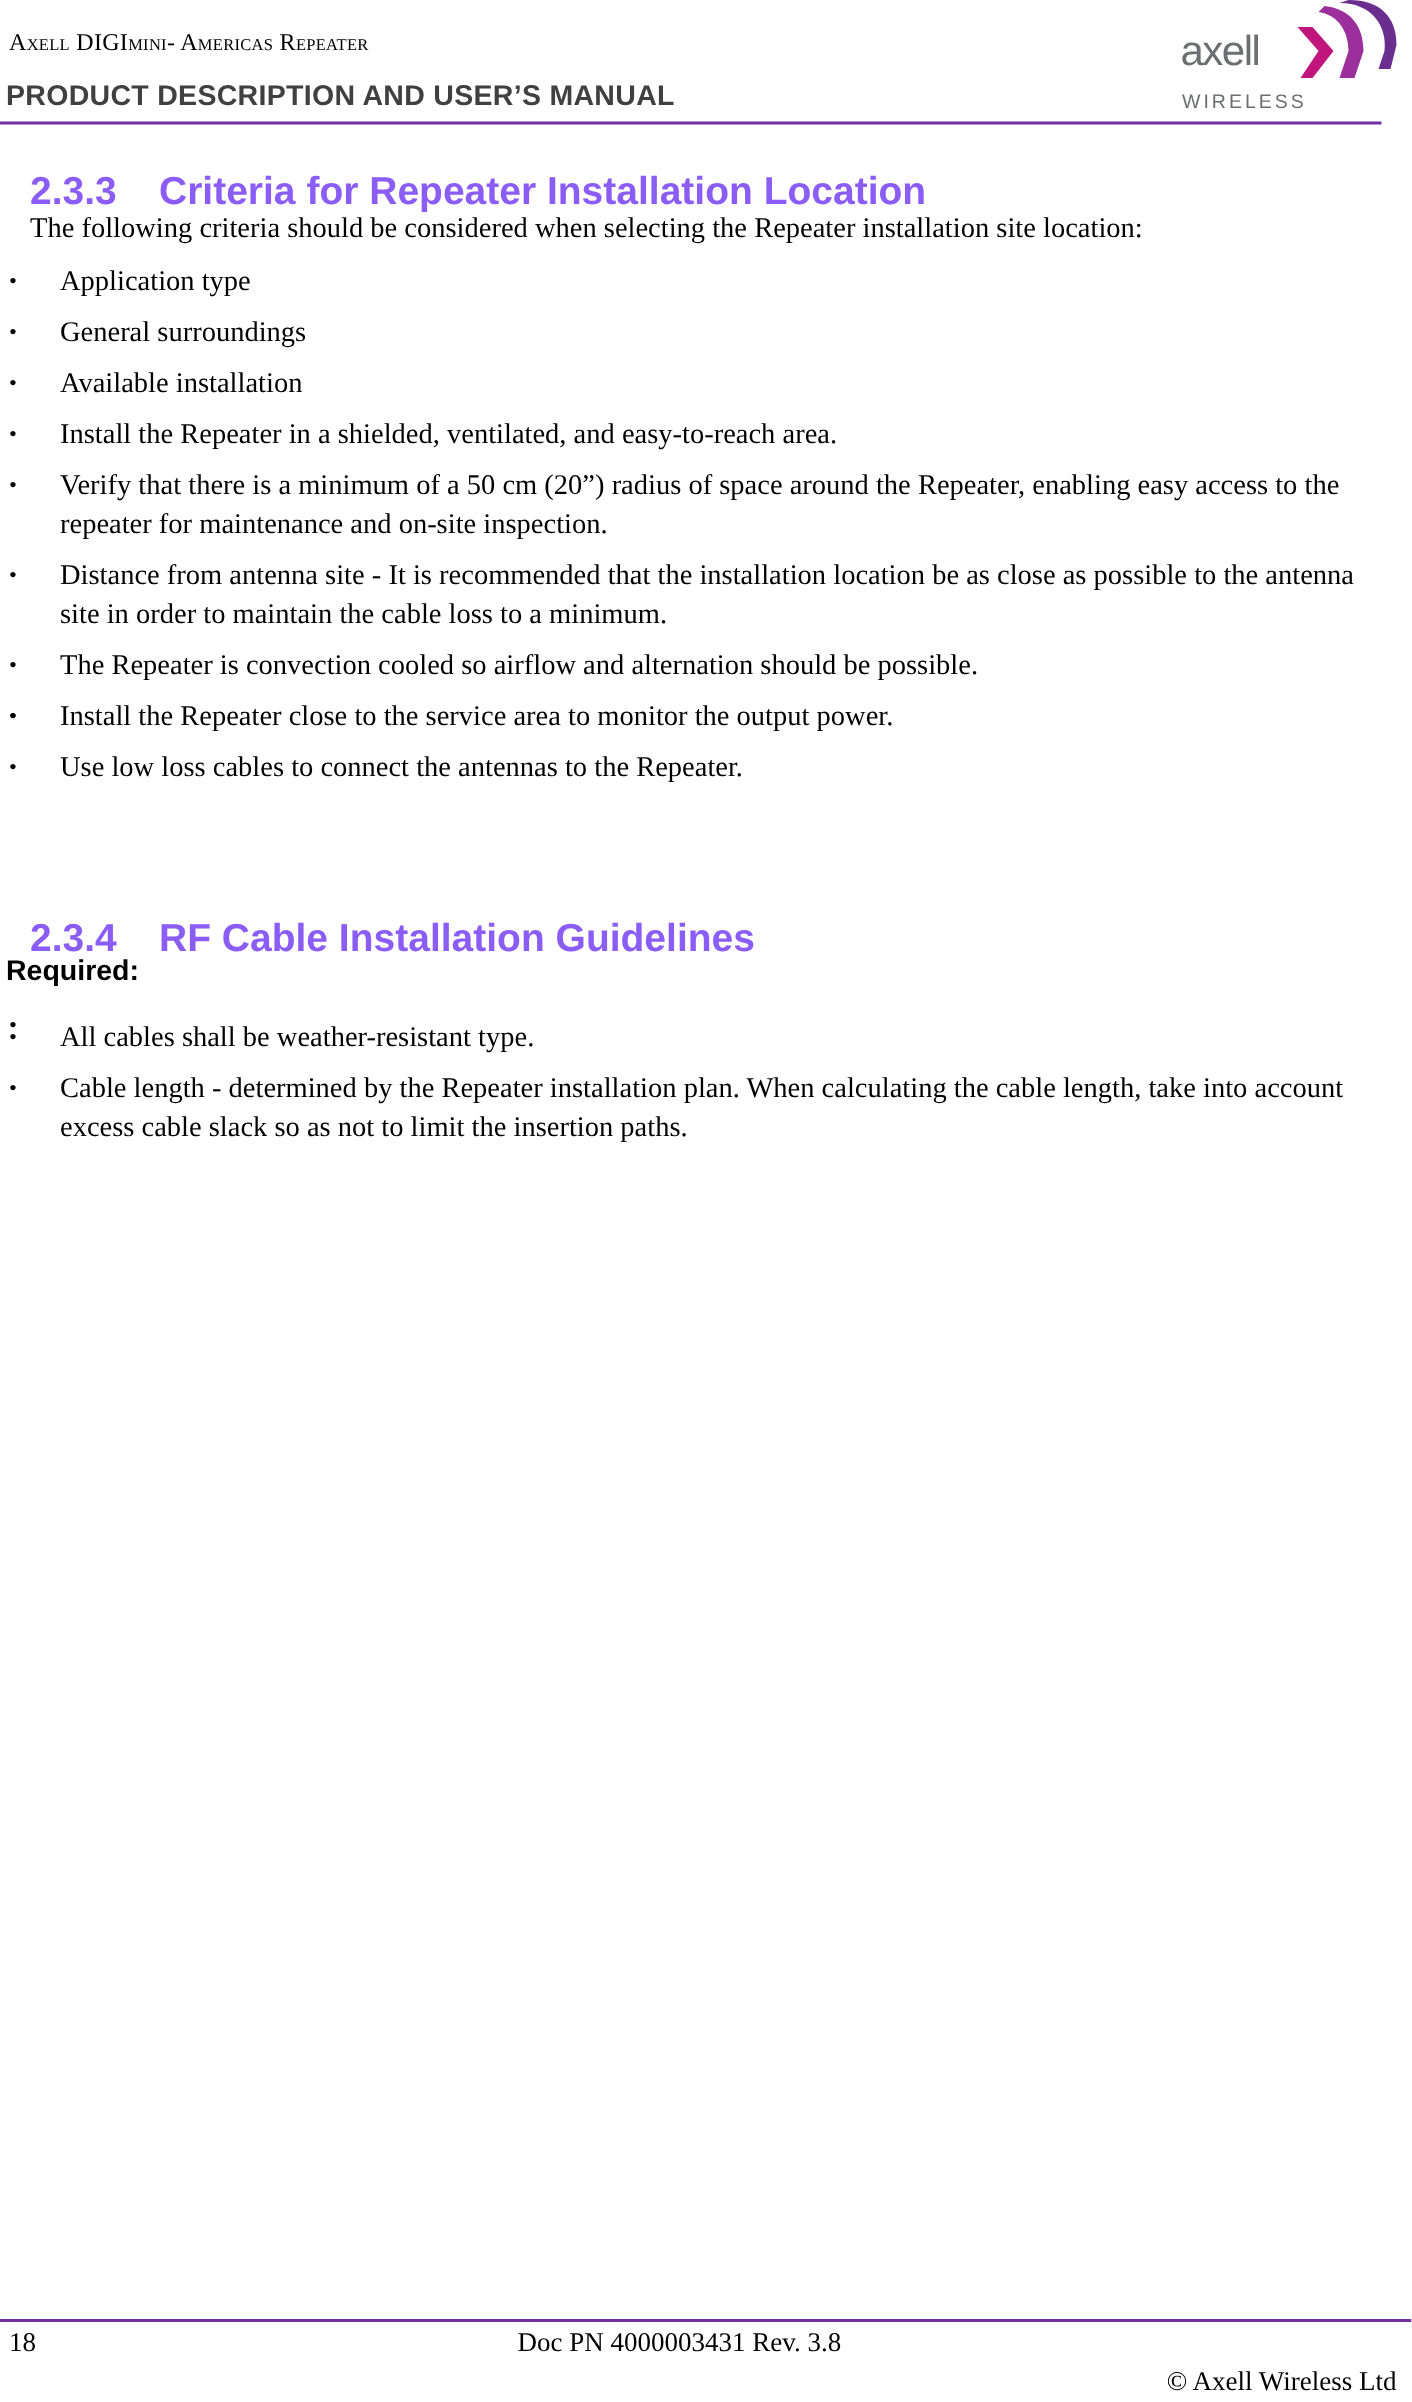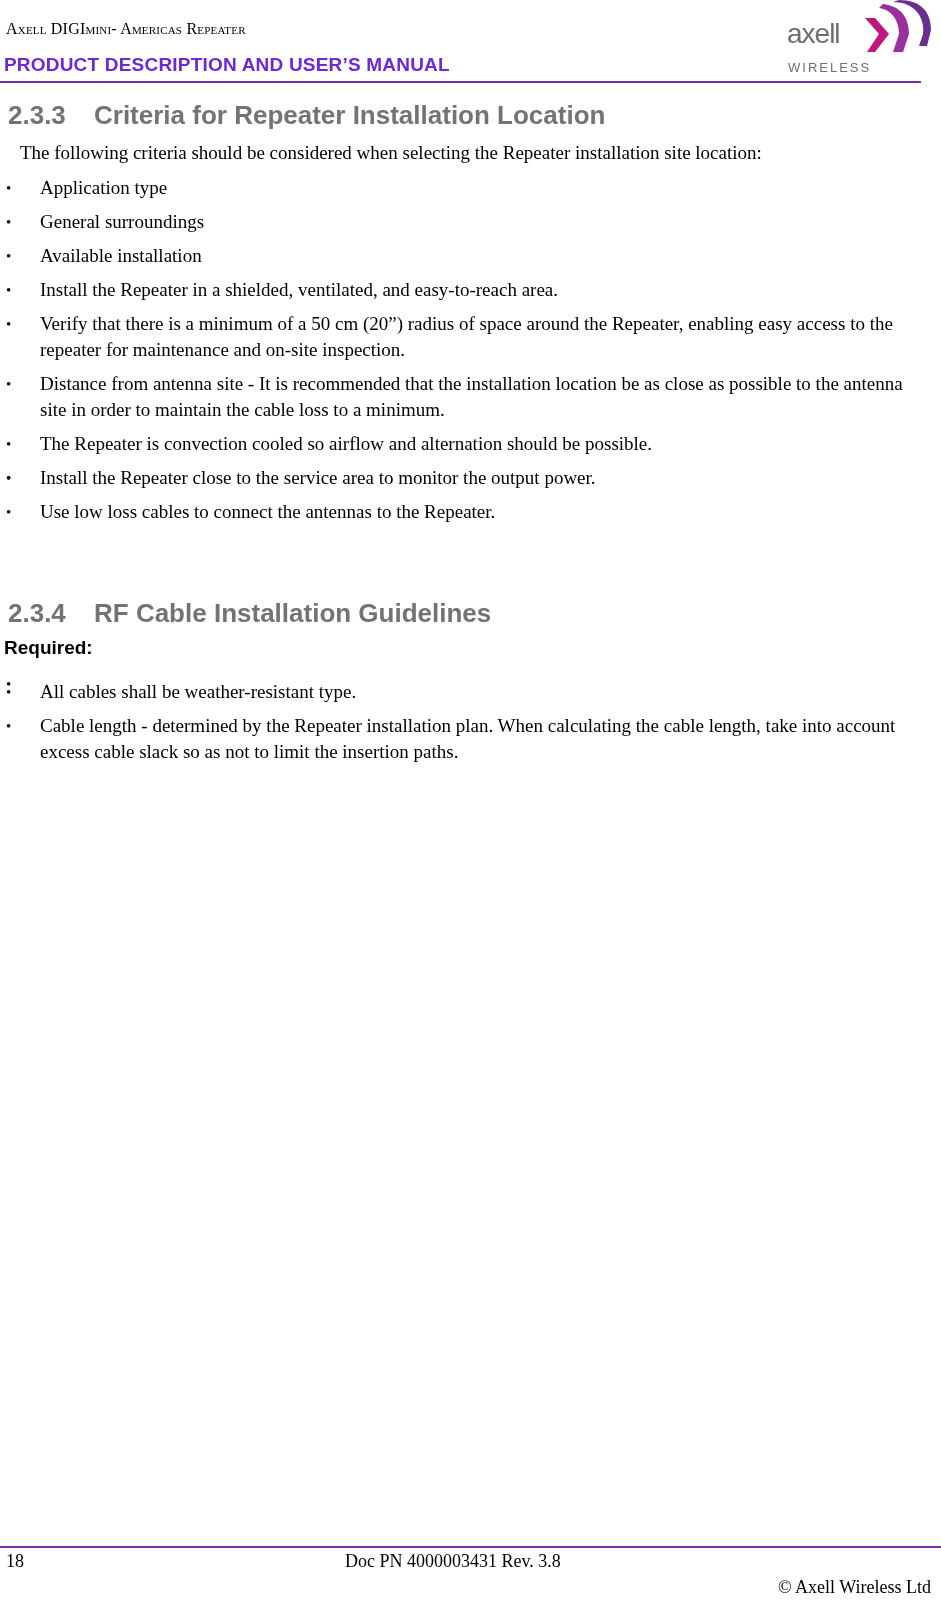--- a/index.html
+++ b/index.html
@@ -1,25 +1,25 @@
 <!DOCTYPE html>
 <html><head>
 <meta charset="utf-8">
 <style>
   html, body { margin: 0; padding: 0; background: #ffffff; }
   body { width: 941px; height: 1601px; position: relative; overflow: hidden; font-family: "Liberation Serif", serif; color: #000; }
   .hdr-line1 { position: absolute; left: 6px; top: 20px; font-size: 16px; letter-spacing: 0.2px; }
   .hdr-line1 .sc { font-variant: small-caps; }
-  .hdr-line2 { position: absolute; left: 4px; top: 54px; font-family: "Liberation Sans", sans-serif; font-weight: bold; font-size: 19px; color: #6d28d9; letter-spacing: 0.2px; }
+  .hdr-line2 { position: absolute; left: 4px; top: 54px; font-family: "Liberation Sans", sans-serif; font-weight: bold; font-size: 19px; color: #404040; letter-spacing: 0.2px; }
   .hdr-rule { position: absolute; left: 0; top: 81px; width: 921px; height: 2px; background: #7030a0; }
   .logo { position: absolute; left: 775px; top: 0; width: 160px; height: 80px; }
   .logo-text { position: absolute; left: 12px; top: 18px; font-family: "Liberation Sans", sans-serif; font-size: 28px; color: #6d6e71; letter-spacing: -1px; }
   .logo-sub { position: absolute; left: 13px; top: 60px; font-family: "Liberation Sans", sans-serif; font-size: 13px; color: #6d6e71; letter-spacing: 2px; }
   .logo svg { position: absolute; left: 88px; top: 0; }
-  h2 { position: absolute; left: 4px; margin: 4px; font-family: "Liberation Sans", sans-serif; font-weight: bold; font-size: 26px; color: #737373; }
+  h2 { position: absolute; left: 4px; margin: 16px; font-family: "Liberation Sans", sans-serif; font-weight: bold; font-size: 26px; color: #8b5cf6; }
   h2 .num { display: inline-block; width: 86px; }
   .para { position: absolute; left: 20px; font-size: 19px; line-height: 22px; }
   .sub { position: absolute; left: 4px; font-family: "Liberation Sans", sans-serif; font-weight: bold; font-size: 19px; }
   ul { list-style: none; margin: 0; padding: 0; position: absolute; left: 4px; width: 900px; }
   li { position: relative; padding-left: 36px; font-size: 19px; line-height: 26px; margin-bottom: 8px; }
   li .bullet { position: absolute; left: 2px; top: 0; font-size: 15px; }
   .ftr-rule { position: absolute; left: 0; top: 1546px; width: 941px; height: 2px; background: #7030a0; }
   .ftr { position: absolute; top: 1551px; font-size: 18px; }
   .ftr-left { left: 6px; }
   .ftr-center { left: 345px; }

